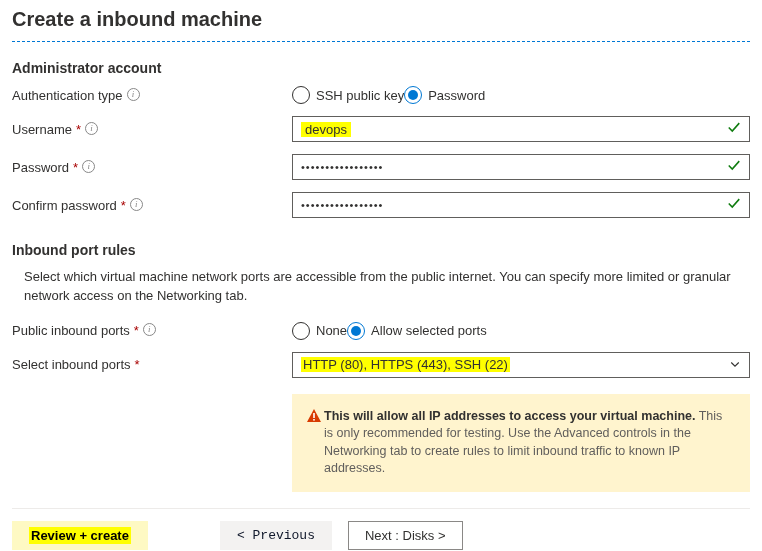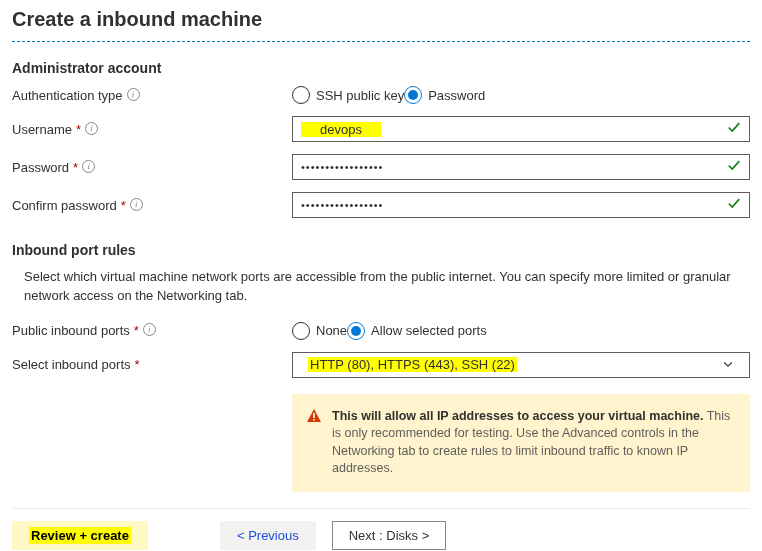--- a/index.html
+++ b/index.html
@@ -69,21 +69,21 @@
       border: 1px solid #605e5c;
       background: #fff;
       height: 26px;
       display: flex;
       align-items: center;
       padding: 0 30px 0 8px;
     }
     .input-wrap .val {
       font-size: 13px;
     }
-    .input-wrap .hl { background: #ffff00; padding: 0 19px; }
+    .input-wrap .hl { background: #ffff00; padding: 0 4px; }
     .input-wrap .dots { letter-spacing: 1px; font-size: 11px; }
     .check-icon {
       position: absolute;
       right: 8px;
       top: 50%;
       transform: translateY(-50%);
       color: #107c10;
     }
     .desc {
       font-size: 13px;
@@ -92,32 +92,32 @@
       margin-bottom: 16px;
       max-width: 720px;
       margin-left: 12px;
     }
     .select-wrap {
       flex: 1;
       border: 1px solid #605e5c;
       height: 26px;
       display: flex;
       align-items: center;
-      padding: 0 15px;
+      padding: 0 8px;
       justify-content: space-between;
       cursor: pointer;
     }
     .select-wrap .sval { background: #ffff00; padding: 0 2px; font-size: 13px; }
     .chevron { font-size: 14px; color: #323130; }
     .warning-box {
       margin: 16px 0 16px 280px;
       background: #fff4ce;
       padding: 14px 16px 14px 14px;
       display: flex;
-      gap: 10px;
+      gap: 2px;
       font-size: 12.5px;
       line-height: 1.4;
       color: #605e5c;
     }
     .warning-box .warn-icon {
       flex-shrink: 0;
       color: #d83b01;
     }
     .warning-box strong { color: #323130; }
     .footer-divider {
@@ -139,23 +139,24 @@
     }
     .btn-primary {
       background: #fef9c3;
       color: #fff;
       font-weight: 600;
       position: relative;
     }
     .btn-primary .lbl { background: #ffff00; color: #000; padding: 1px 2px; }
     .btn-prev {
       background: #f3f2f1;
-      color: #1d4ed8;
+      color: #0f172a;
       border-color: #f3f2f1;
       cursor: default;
+      font-family: Liberation Mono, monospace;
     }
     .btn-next {
       background: #fff;
       color: #323130;
       border: 1px solid #8a8886;
     }
     .gap { margin-bottom: 24px; }
   </style>
 </head>
 <body>

